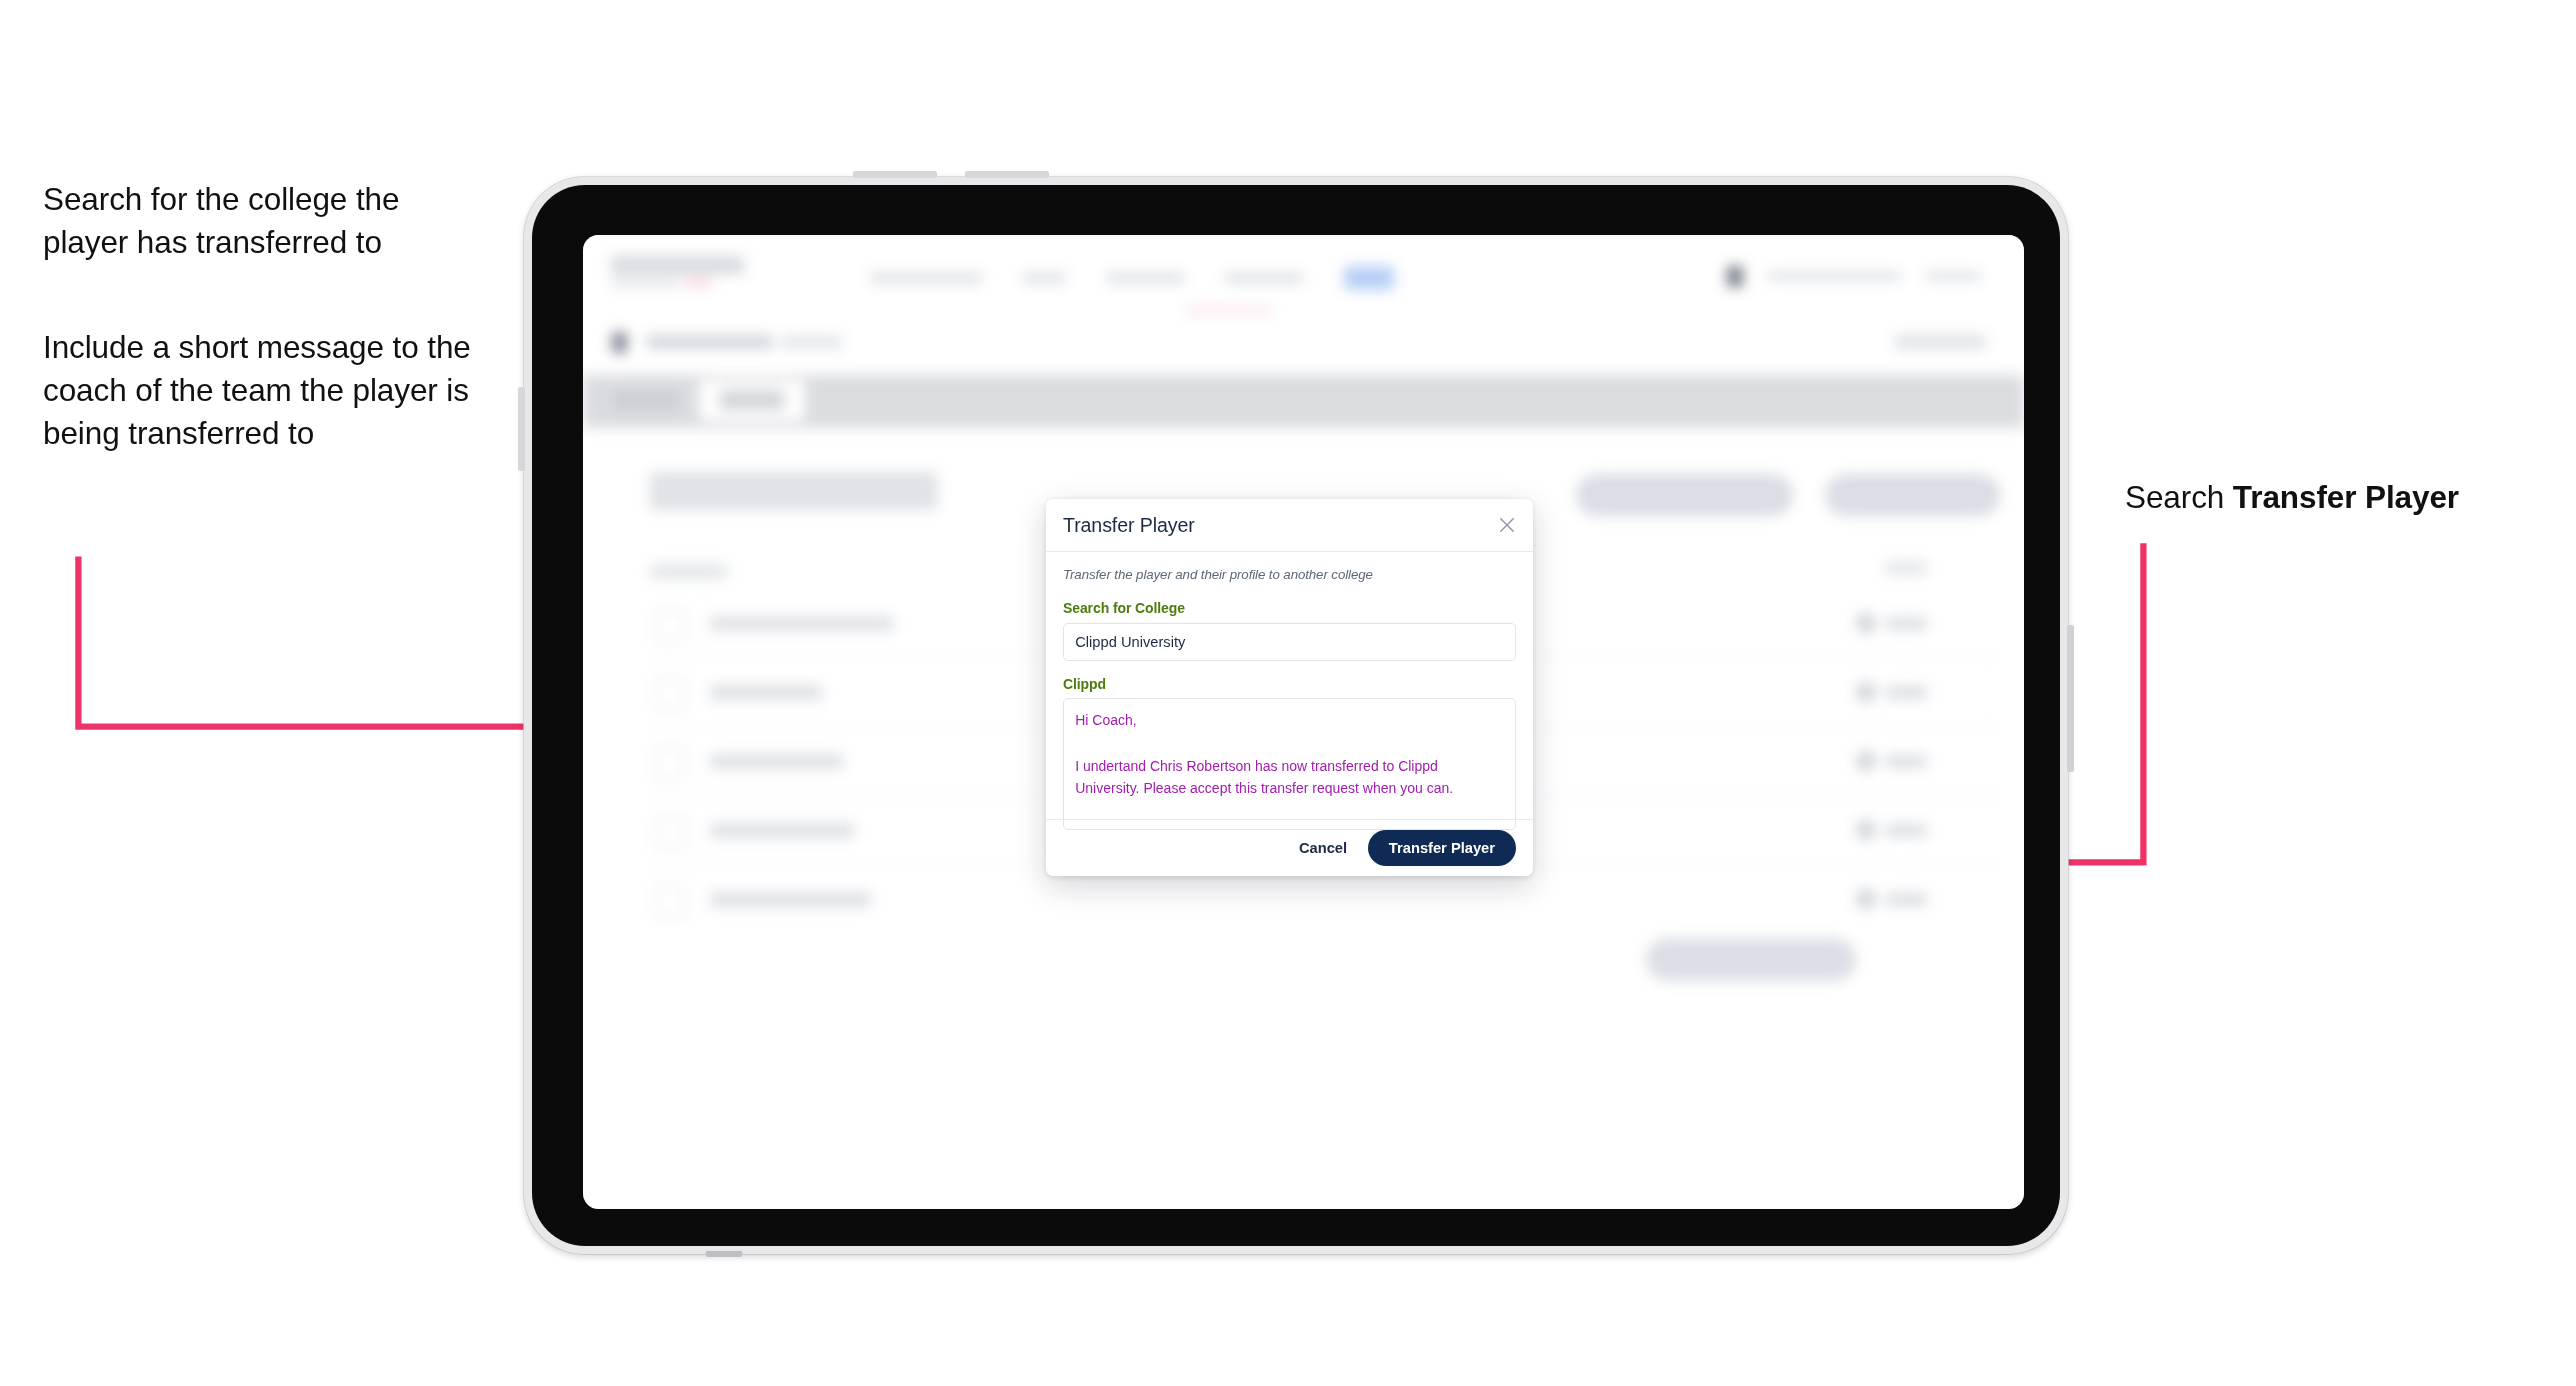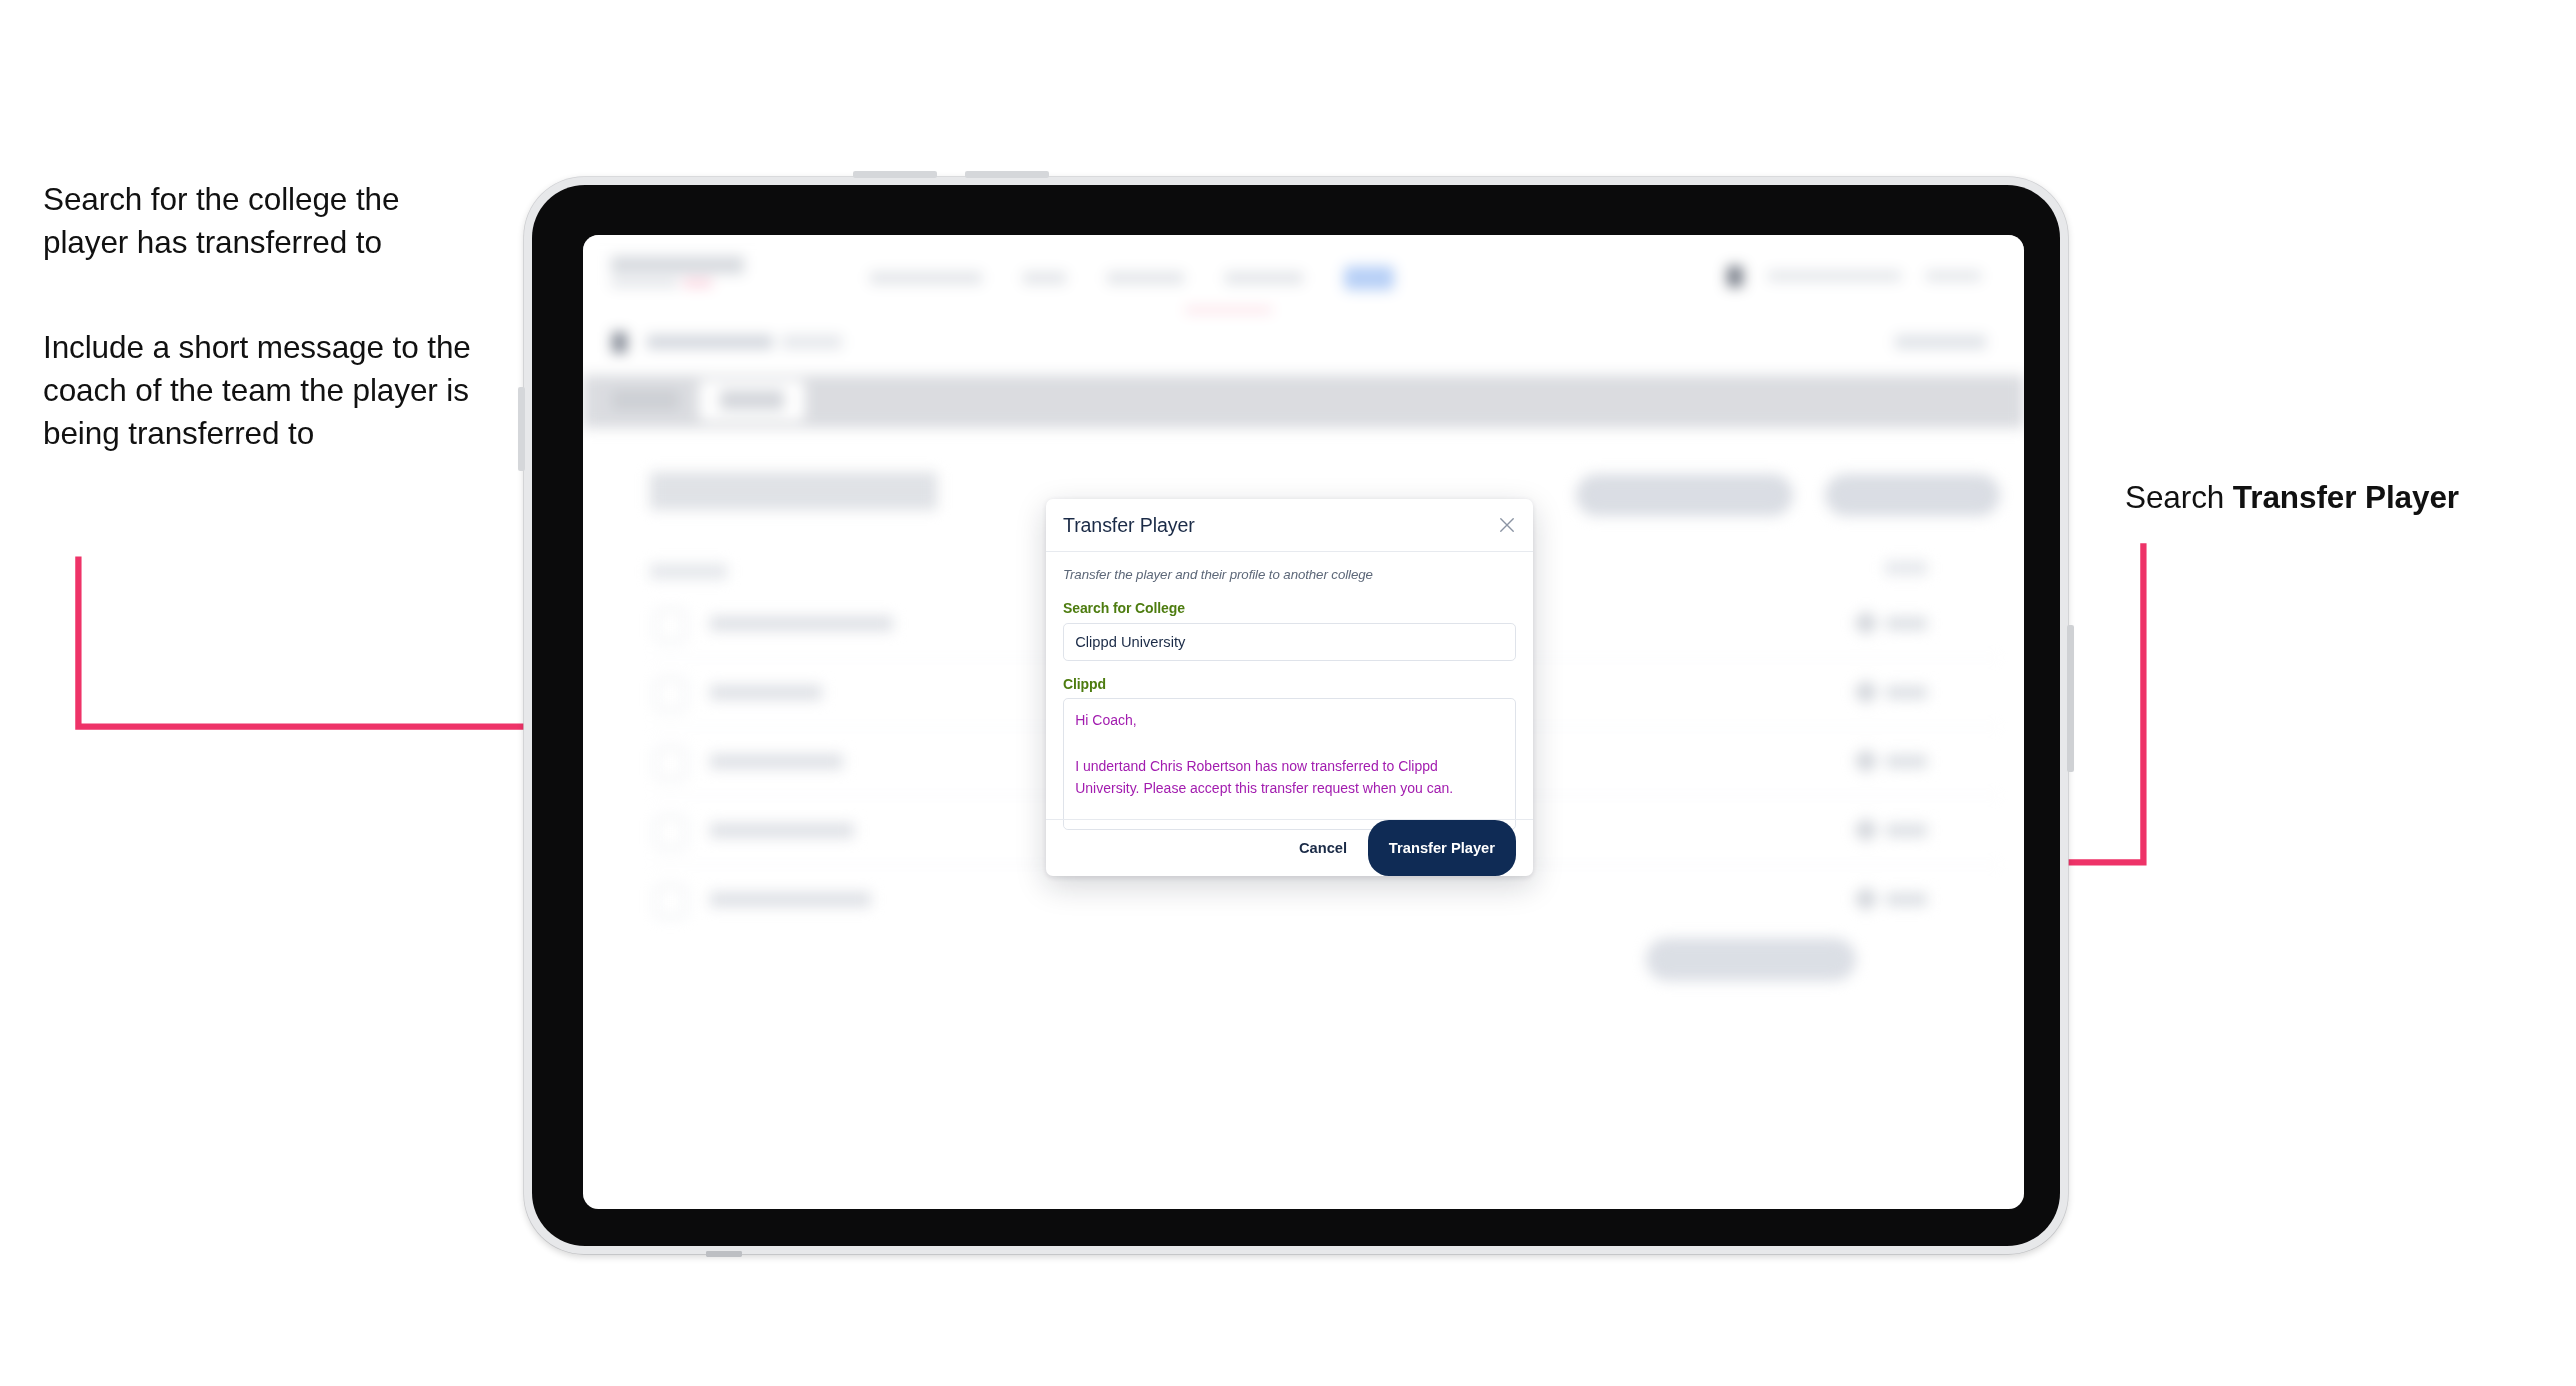--- a/index.html
+++ b/index.html
@@ -192,21 +192,21 @@
     width:100%;height:132px;box-sizing:border-box;
     border:0.7px solid #dfe3ea;border-radius:4.9px;
     font-size:14px;color:#a21caf;line-height:1.62;
     padding:9.8px 11.2px;resize:none;
     font-family:"Liberation Sans", sans-serif;
     background:#fff;outline:none;
   }
   #dlg-foot{
     position:absolute;left:0;right:0;bottom:0;height:57px;
     border-top:0.7px solid #e7eaef;
-    display:flex;justify-content:flex-end;
+    display:flex;align-items:center;justify-content:flex-end;
     gap:18px;padding-right:17px;box-sizing:border-box;
   }
   #btn-cancel{
     background:none;border:none;cursor:pointer;
     font-size:14.7px;font-weight:bold;color:#1b2b47;
     font-family:"Liberation Sans", sans-serif;padding:4.2px 2.8px;
   }
   #btn-transfer{
     background:#0f2b55;border:none;cursor:pointer;
     color:#ffffff;font-size:14.7px;font-weight:bold;

